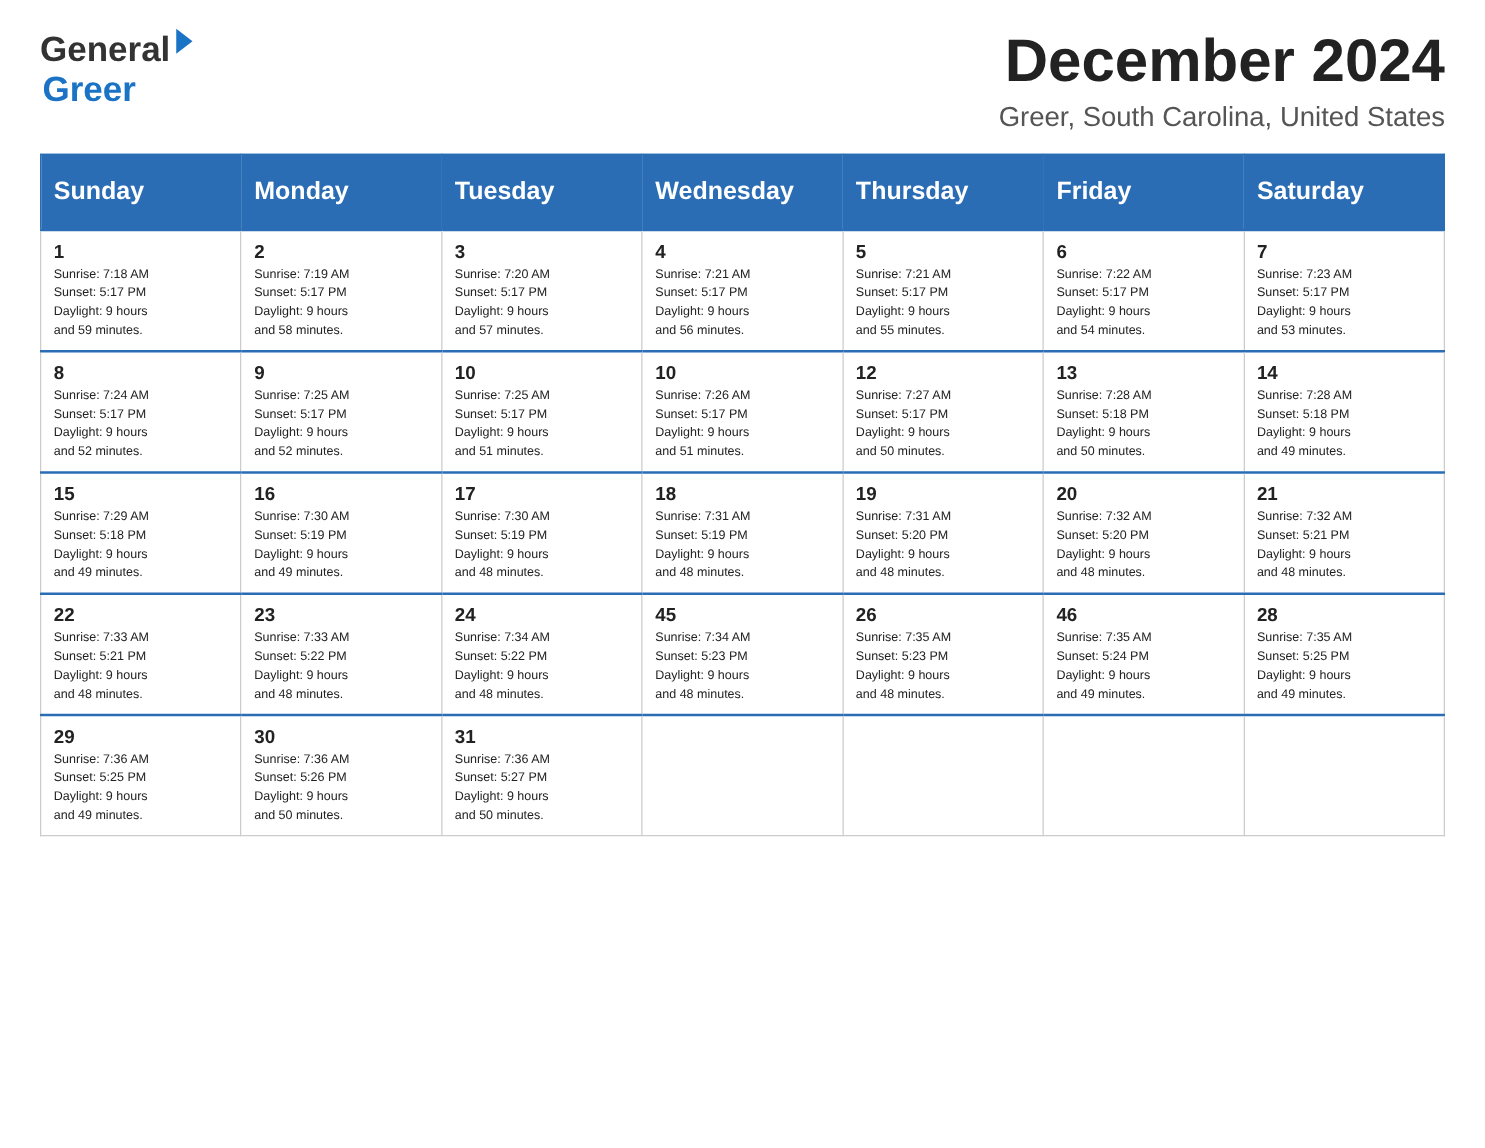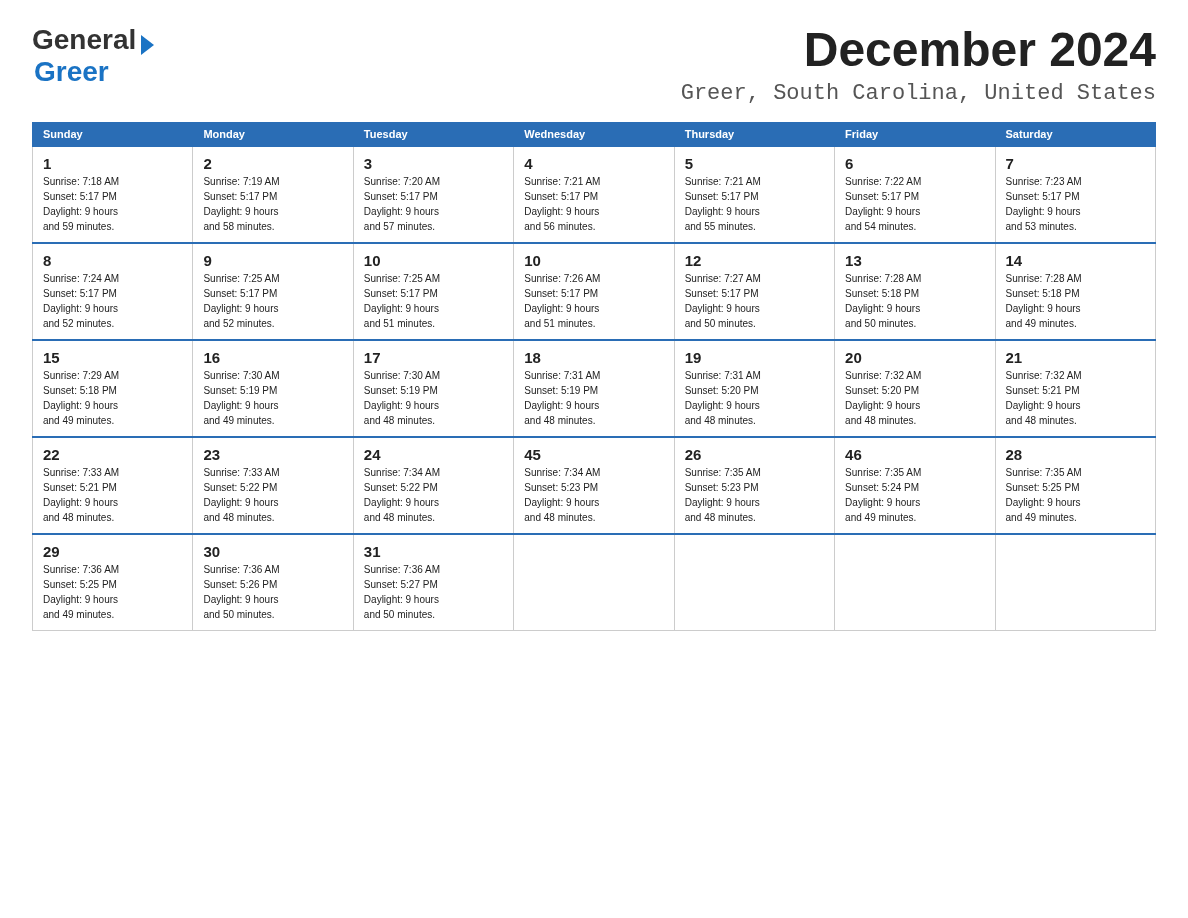--- a/index.html
+++ b/index.html
@@ -27,33 +27,32 @@
     .month-title {
       font-size: 48px;
       font-weight: bold;
       color: #222;
       line-height: 1.1;
     }
     .location {
       font-size: 22px;
       color: #555;
       margin-top: 4px;
-      font-family: Liberation Mono, monospace;
     }
     table {
       width: 100%;
       border-collapse: collapse;
       margin-top: 8px;
     }
     thead tr th {
       background-color: #2a6db5;
       color: #fff;
-      font-size: 11px;
+      font-size: 20px;
       font-weight: bold;
-      padding: 5px 10px;
+      padding: 18px 10px;
       text-align: left;
       border: 1px solid #2a6db5;
     }
     tbody tr td {
       vertical-align: top;
       padding: 8px 10px;
       border: 1px solid #ccc;
       border-top: 2px solid #2a6db5;
       font-size: 13.5px;
       color: #222;
@@ -77,21 +76,21 @@
     .logo-row {
       display: flex;
       align-items: center;
     }
     .logo-text-group {
       display: flex;
       flex-direction: column;
     }
     .logo-line1 {
       display: flex;
-      align-items: flex-end;
+      align-items: flex-start;
     }
   </style>
 </head>
 <body>
 
 <div class="header">
   <div class="logo">
     <div class="logo-row">
       <div class="logo-text-group">
         <div class="logo-line1">

